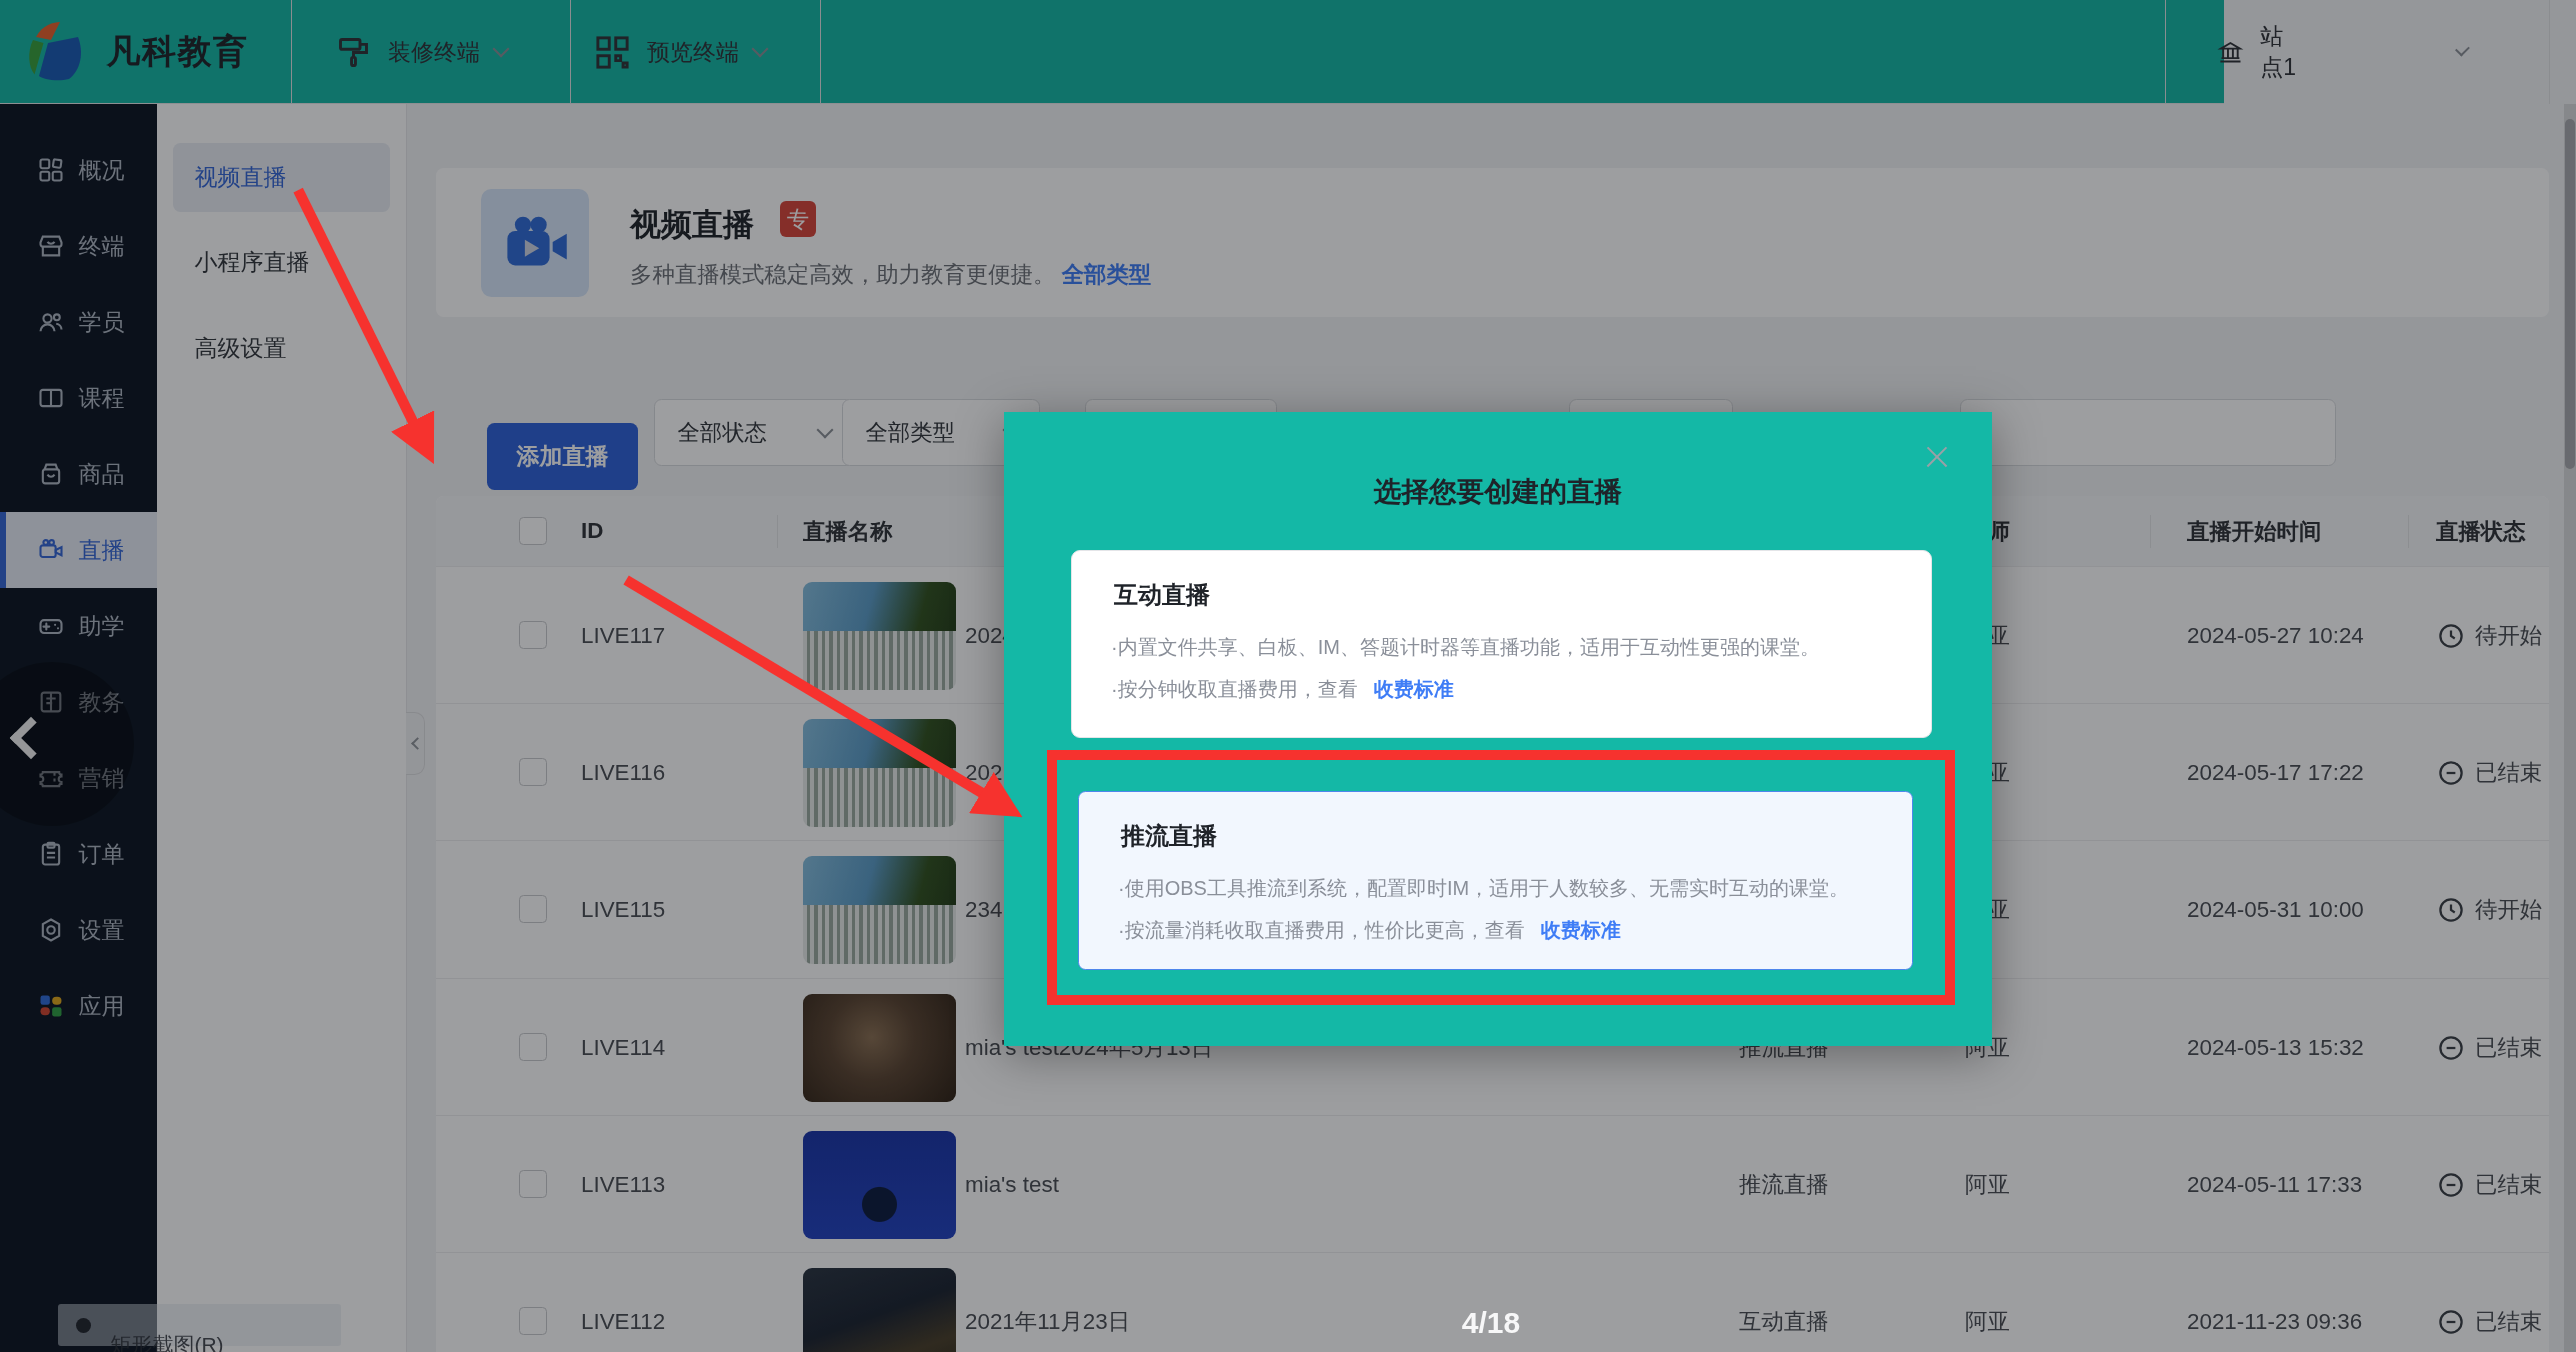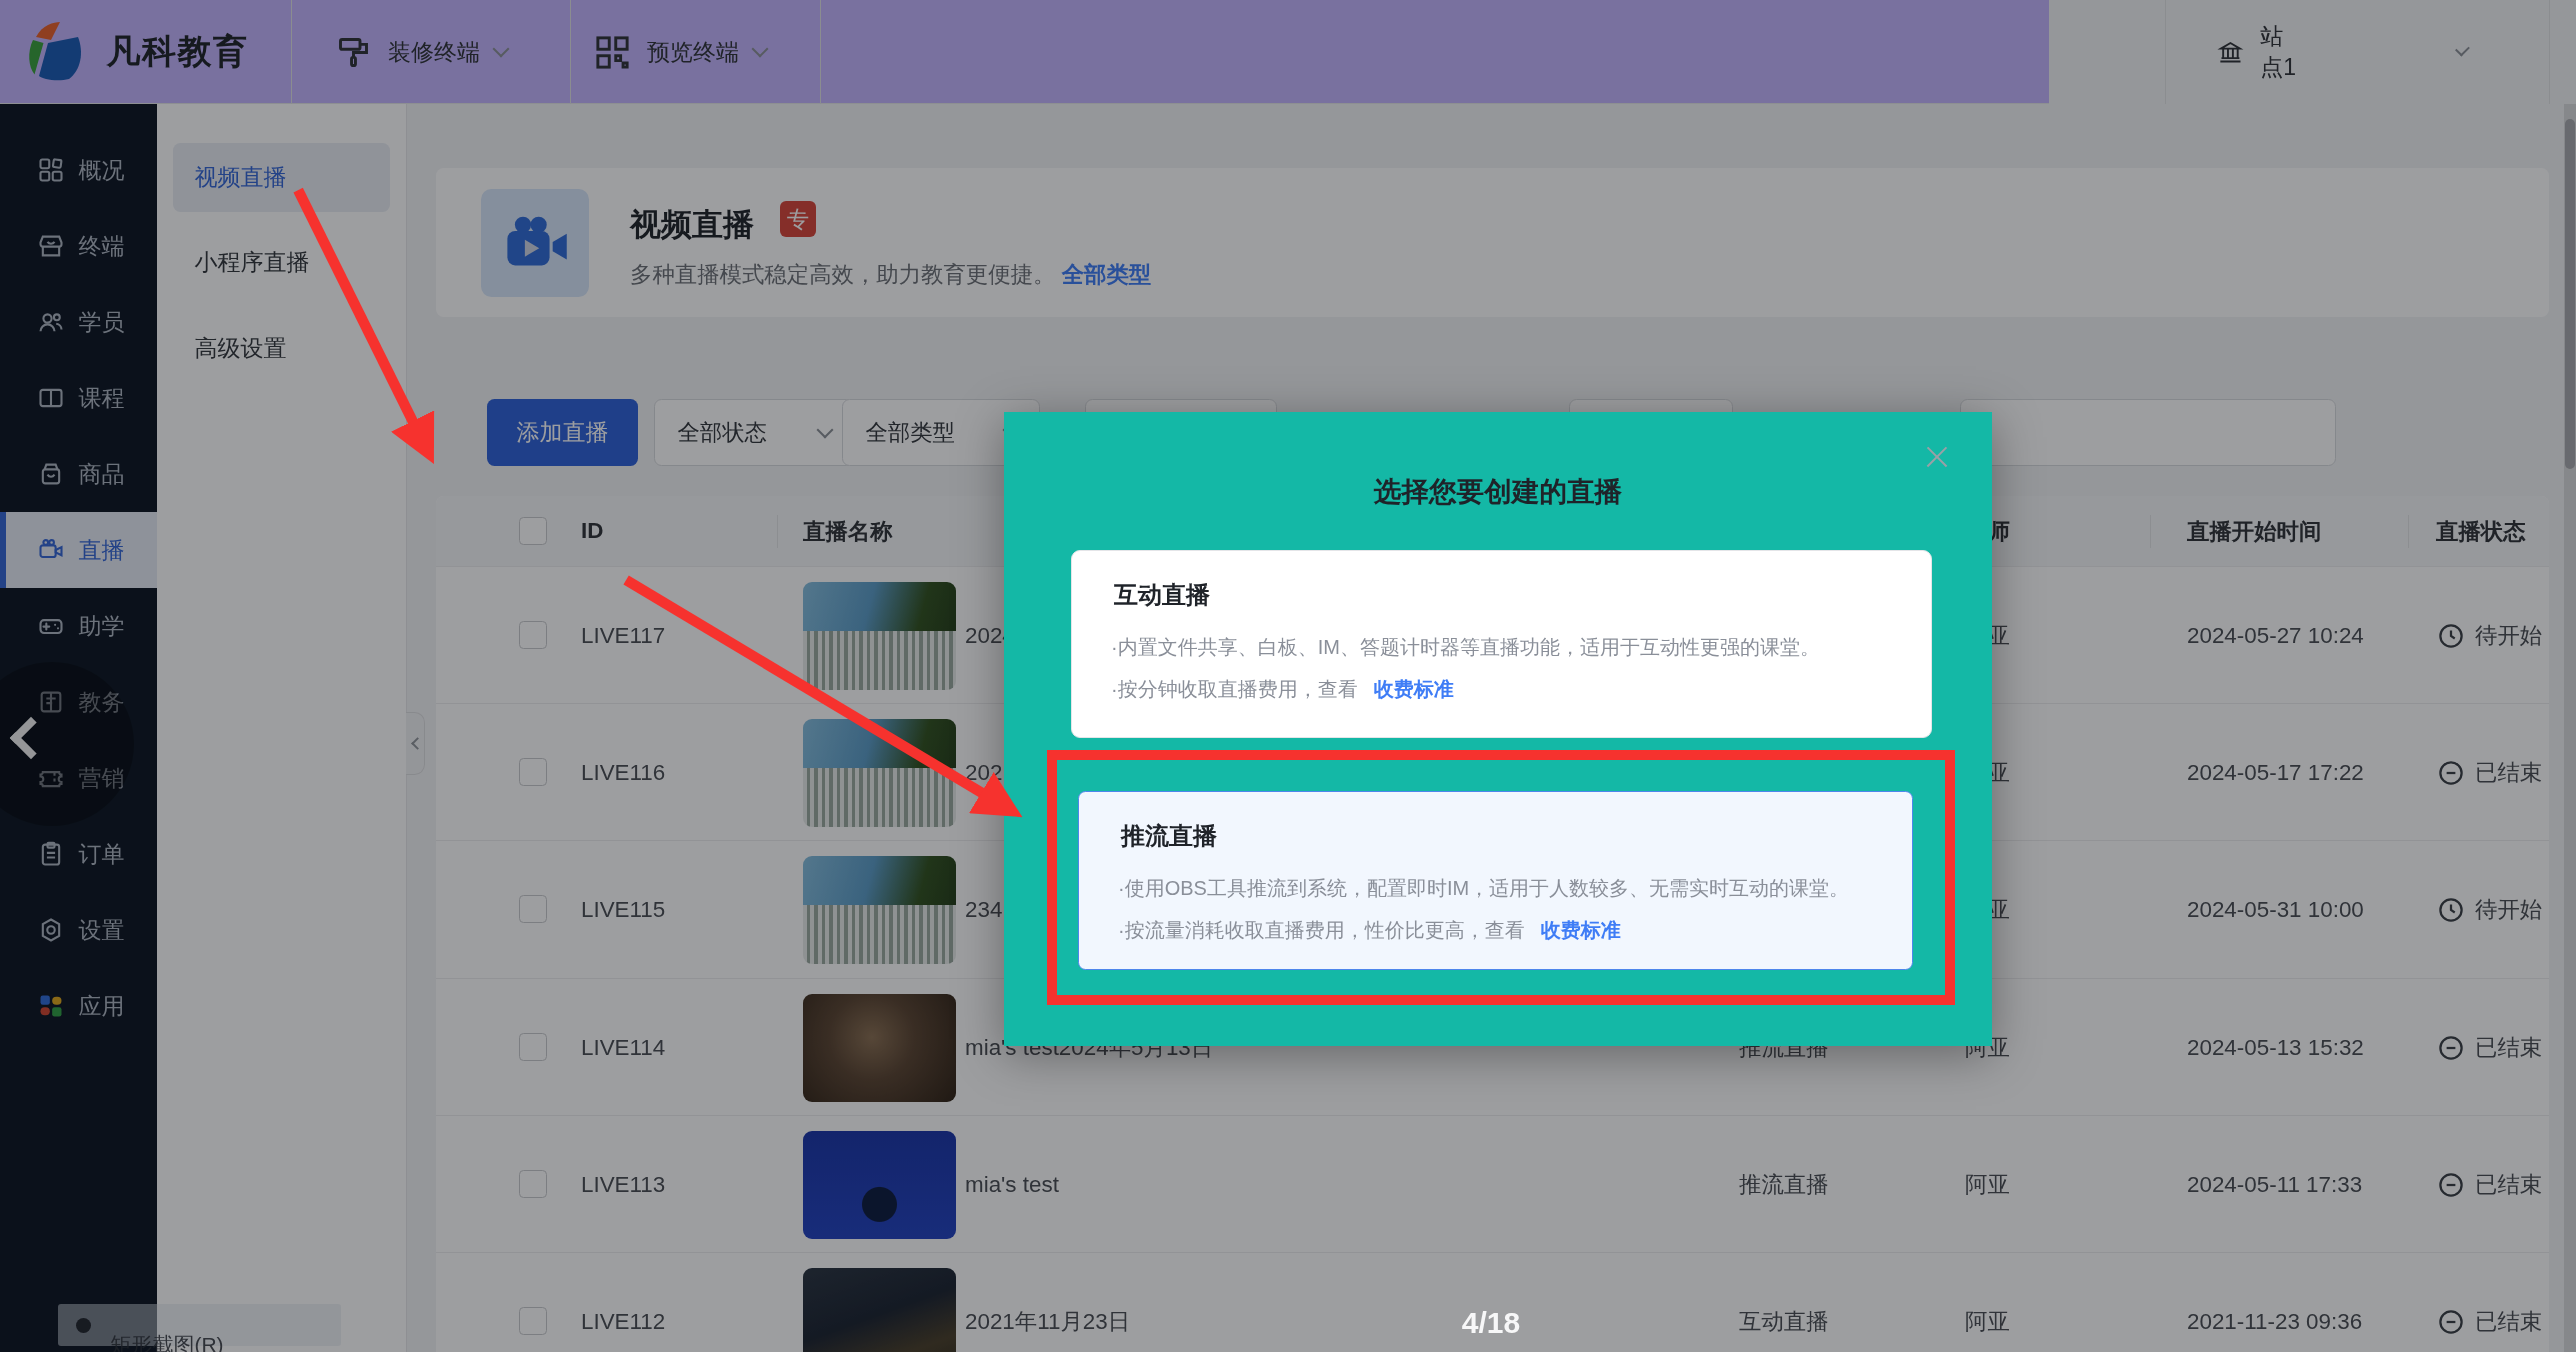--- a/index.html
+++ b/index.html
@@ -1,20 +1,20 @@
 <!DOCTYPE html>
 <html style="font-size:12px"><head>
 <meta charset="utf-8">
 <style>
   html,body{margin:0;padding:0;background:#444;}
   *{box-sizing:border-box;font-family:"Liberation Sans","DejaVu Sans",sans-serif;}
   #app{position:relative;width:2576px;height:1353px;overflow:hidden;background:#f2f3f5;}
 
   
-  .topbar{position:absolute;left:0;top:0;width:2049px;height:104px;background:#c4b5fd;border-bottom:0.7px solid #e5e6e8;z-index:2;}
+  .topbar{position:absolute;left:0;top:0;width:2224px;height:104px;background:#14b8a6;border-bottom:0.7px solid #e5e6e8;z-index:2;}
   .logo{position:absolute;left:21px;top:16.4px;display:flex;align-items:center;gap:13.4px;}
   .logo-mark{width:72px;height:72px;}
   .logo-text{font-size:34px;font-weight:bold;color:#1f2329;letter-spacing:1.5px;}
   .top-divider{position:absolute;top:0;width:0.7px;height:104px;background:#e2e3e5;}
   .top-nav{position:absolute;top:0;height:104px;display:flex;align-items:center;gap:15px;color:#2f3338;font-size:23px;cursor:pointer;}
   .top-nav svg{width:39px;height:39px;}
   .site-sel{position:absolute;top:0;height:104px;display:flex;align-items:center;gap:16.4px;color:#2f3338;font-size:23px;}
   .chev{display:inline-block;width:12px;height:12px;border-right:2.2px solid #8b9097;border-bottom:2.2px solid #8b9097;transform:rotate(45deg);margin-top:-6px;}
 
   
@@ -38,21 +38,21 @@
   
   .page-card{position:absolute;left:436px;top:168px;width:2113px;height:149px;background:#fff;border-radius:7.5px;z-index:1;}
   .tile{position:absolute;left:45px;top:21px;width:108px;height:108px;border-radius:10.4px;background:#d7e6fa;display:flex;align-items:center;justify-content:center;}
   .tile svg{width:75px;height:75px;}
   .pg-title{position:absolute;left:194px;top:36px;font-size:31px;font-weight:bold;color:#1f2329;}
   .pg-badge{position:absolute;left:344px;top:33px;width:36px;height:36px;background:#d8453a;color:#fff;font-size:22.4px;border-radius:6px;display:flex;align-items:center;justify-content:center;}
   .pg-sub{position:absolute;left:194px;top:91px;font-size:22.4px;color:#6d7177;}
   .pg-sub a{color:#3f7df6;text-decoration:none;font-weight:bold;cursor:pointer;}
 
   
-  .btn-add{position:absolute;left:487px;top:399px;width:151px;height:67px;background:#2e62d9;border-radius:7.5px;color:#fff;font-size:23px;display:flex;align-items:center;justify-content:center;cursor:pointer;z-index:1;}
+  .btn-add{position:absolute;left:487px;top:423px;width:151px;height:67px;background:#2e62d9;border-radius:7.5px;color:#fff;font-size:23px;display:flex;align-items:center;justify-content:center;cursor:pointer;z-index:1;font-weight:bold;}
   .dd{position:absolute;top:399px;height:67px;background:#fff;border:0.7px solid #d8dade;border-radius:7.5px;display:flex;align-items:center;padding:0 22.4px;font-size:22.4px;color:#33373d;cursor:pointer;z-index:1;}
   .dd .chev{margin-left:auto;}
   .dd1{left:654px;width:200px;}
   .dd2{left:842px;width:198px;text-align:right;}
   .dd3{left:1085px;width:192px;}
   .dd4{left:1569px;width:164px;}
   .dd5{left:1960px;width:376px;}
 
   
   .table-card{position:absolute;left:436px;top:496px;width:2113px;height:894px;background:#fff;border-radius:7.5px 7.5px 0 0;z-index:1;}

